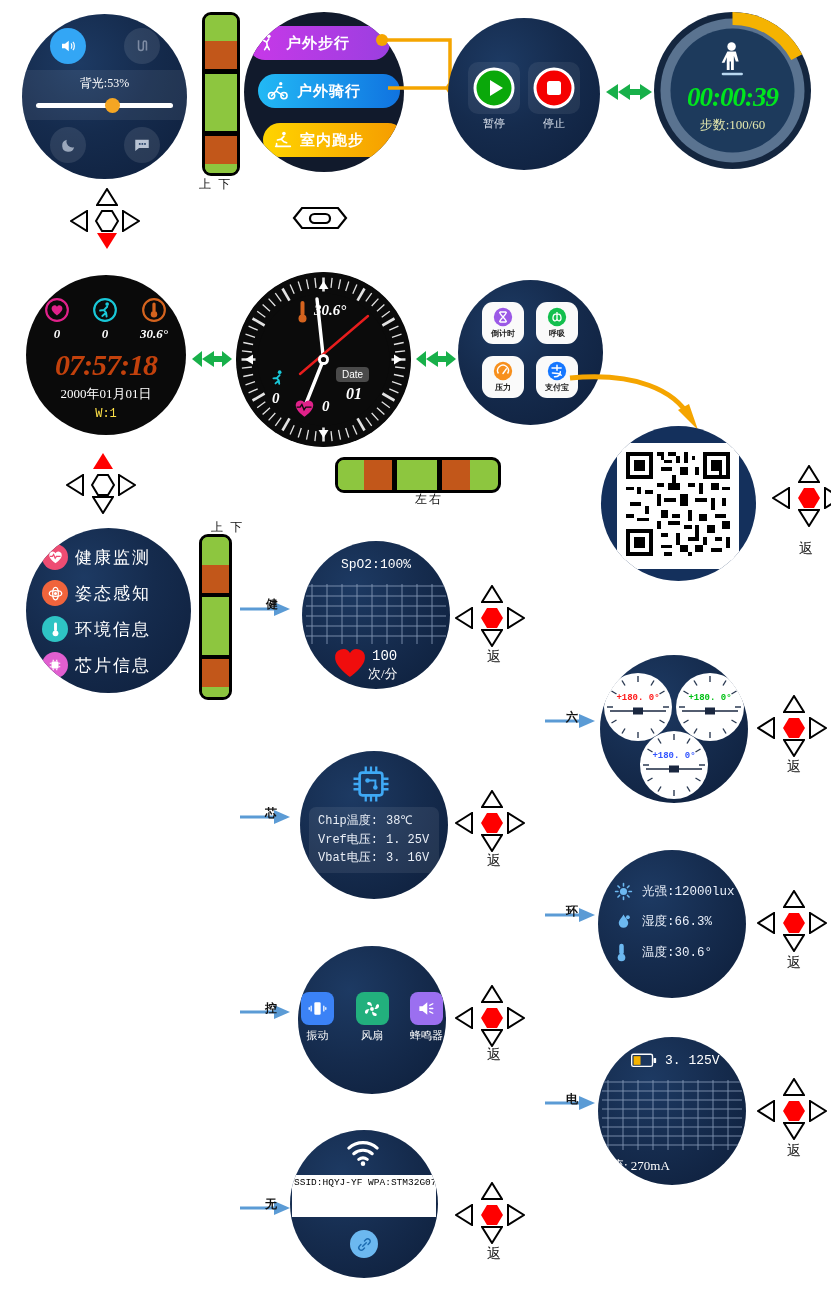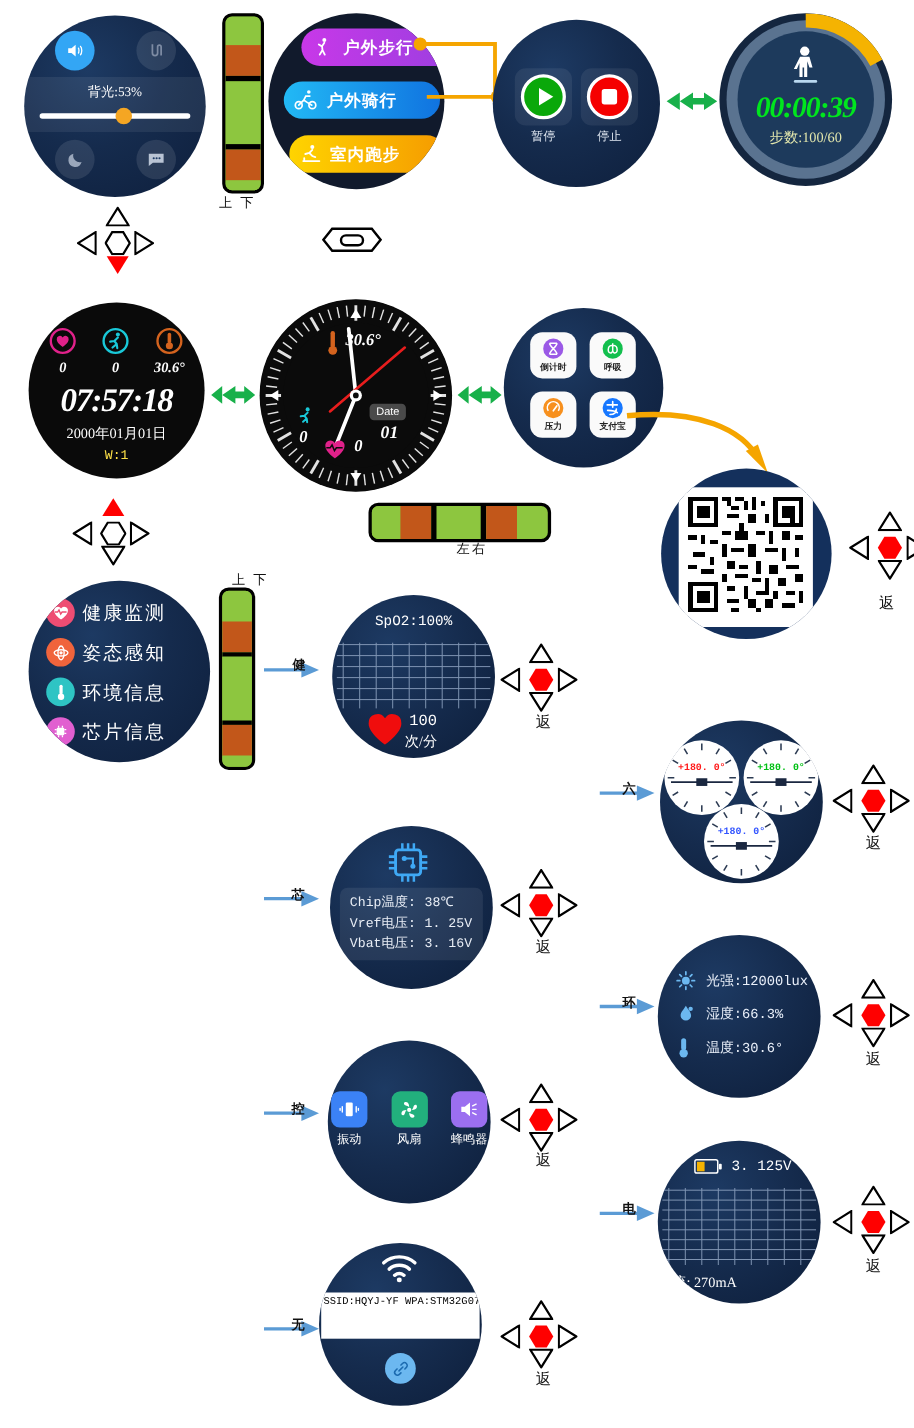--- a/index.html
+++ b/index.html
@@ -48,21 +48,21 @@
            display:flex;align-items:center;justify-content:center;}
   .ctllbl{font-size:11px;color:#dfe6f0;text-align:center;margin-top:2px;font-family:"Liberation Serif",serif;}
 
   
   .swtime{font-family:"Liberation Serif",serif;font-style:italic;font-weight:bold;
           color:#00e61e;font-size:27px;letter-spacing:-1px;text-align:center;}
   .swsteps{font-family:"Liberation Serif",serif;color:#e3e7ad;font-size:13px;text-align:center;}
 
   
   .dval{color:#fff;font-family:"Liberation Serif",serif;font-style:italic;font-weight:bold;font-size:13px;}
-  .dtime{color:#ffffff;font-family:"Liberation Serif",serif;font-style:italic;font-weight:bold;font-size:30px;letter-spacing:-1px;}
+  .dtime{color:#c2410c;font-family:"Liberation Serif",serif;font-style:italic;font-weight:bold;font-size:30px;letter-spacing:-1px;}
   .ddate{color:#fff;font-family:"Liberation Serif",serif;font-size:13px;}
   .dweek{color:#fde047;font-family:"Liberation Mono",monospace;font-size:12px;}
 
   
   .appcell{width:42px;height:42px;border-radius:11px;background:#fafafa;
            display:flex;flex-direction:column;align-items:center;justify-content:center;}
   .applbl{font-size:8px;color:#222;font-weight:bold;margin-top:1px;}
 
   
   .mrow{display:flex;align-items:center;margin-bottom:10px;}
@@ -132,21 +132,21 @@
   <div class="seg-o" style="height:28px;"></div>
   <div class="seg-k" style="height:5px;"></div>
   <div class="seg-g" style="height:57px;"></div>
   <div class="seg-k" style="height:5px;"></div>
   <div class="seg-o" style="height:28px;"></div>
   <div class="seg-g" style="height:25px;"></div>
 </div>
 <div class="barlbl" style="left:199px;top:176px;">上 下</div>
 
 <div class="watch" style="left:244px;top:12px;width:160px;height:160px;background:#111a2c;">
-  <div class="sportpill" style="position:absolute;left:30px;top:14px;width:142px;background:linear-gradient(90deg,#c838e8,#9b3fe0);">
+  <div class="sportpill" style="position:absolute;left:4px;top:14px;width:142px;background:linear-gradient(90deg,#c838e8,#9b3fe0);">
     <svg width="20" height="22" viewBox="0 0 24 24" style="margin-left:10px;">
         <circle cx="13" cy="4" r="2.2" fill="#fff"></circle>
         <path stroke="#fff" stroke-width="2" fill="none" stroke-linecap="round" d="M13 7l-2.5 4 .5 4 2.5 5M10.5 11L7 9M11 15l-3 5"></path>
       </svg>
     <span style="margin-left:8px;letter-spacing:1px;">户外步行</span>
   </div>
   <div class="sportpill" style="position:absolute;left:14px;top:62px;width:142px;background:linear-gradient(90deg,#22b9f5,#1073e0);">
     <svg width="22" height="22" viewBox="0 0 24 24" style="margin-left:9px;">
         <circle cx="5" cy="17" r="3.4" fill="none" stroke="#fff" stroke-width="1.7"></circle>
         <circle cx="18.5" cy="17" r="3.4" fill="none" stroke="#fff" stroke-width="1.7"></circle>

